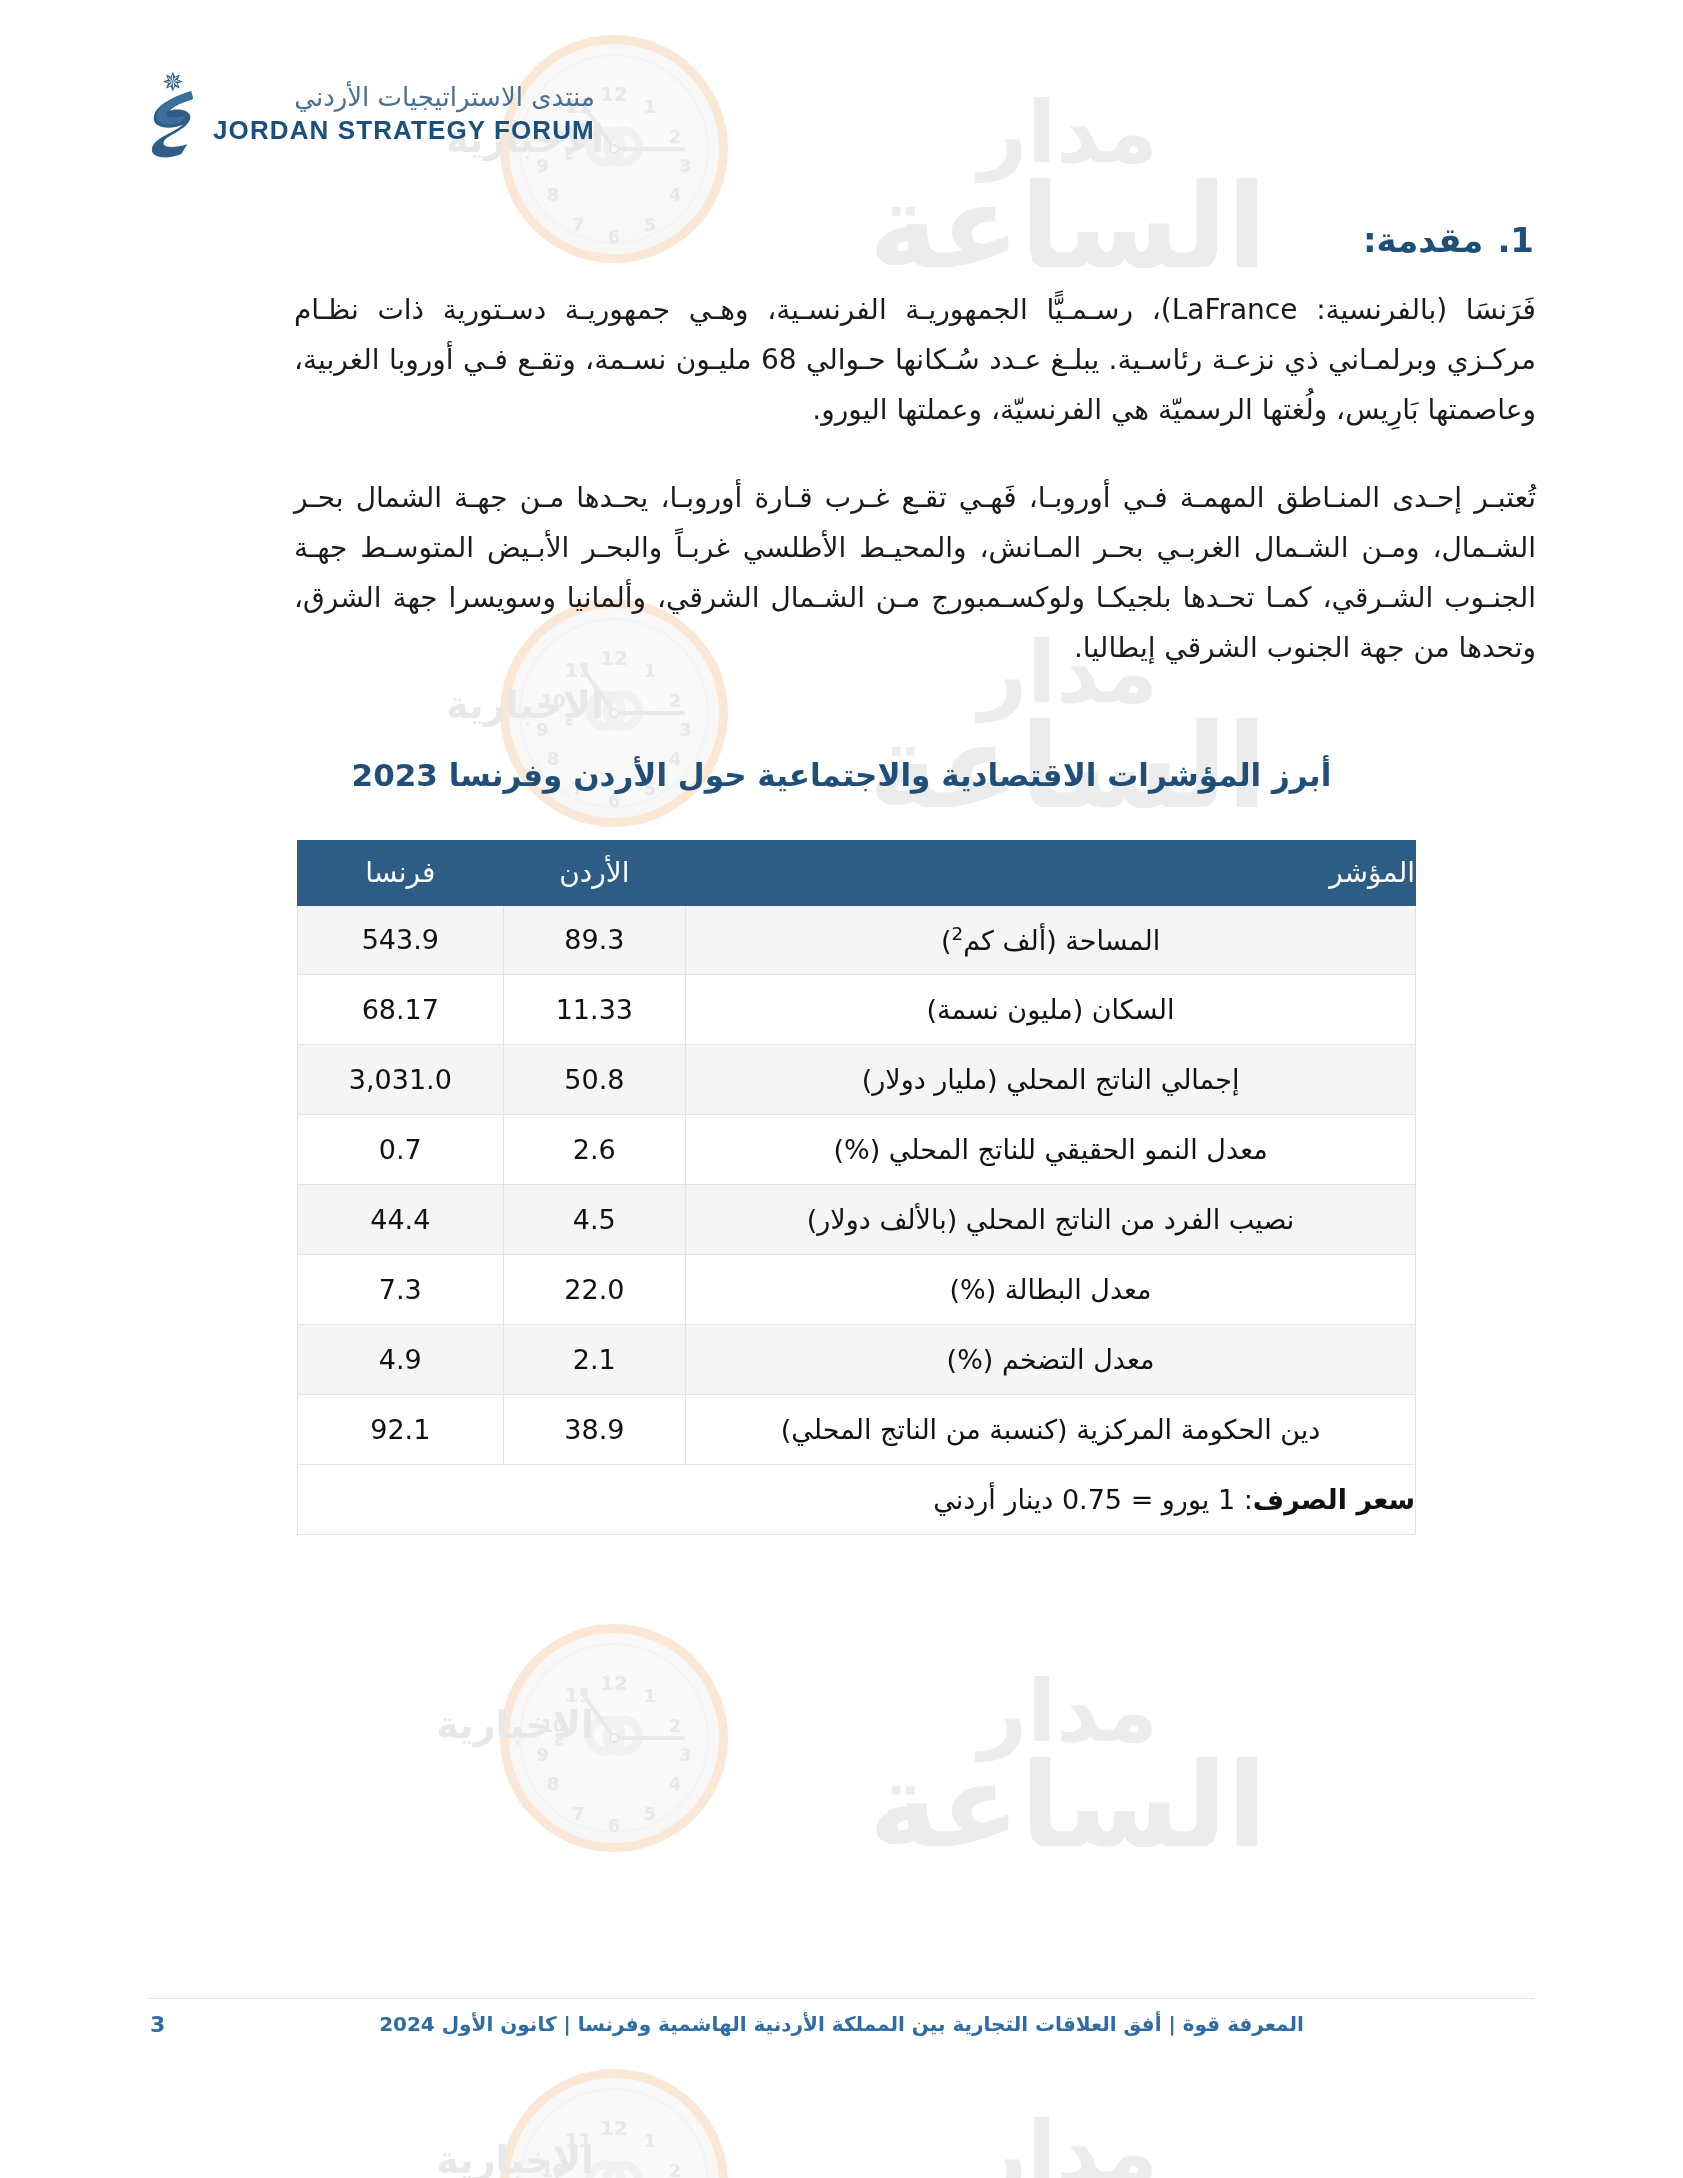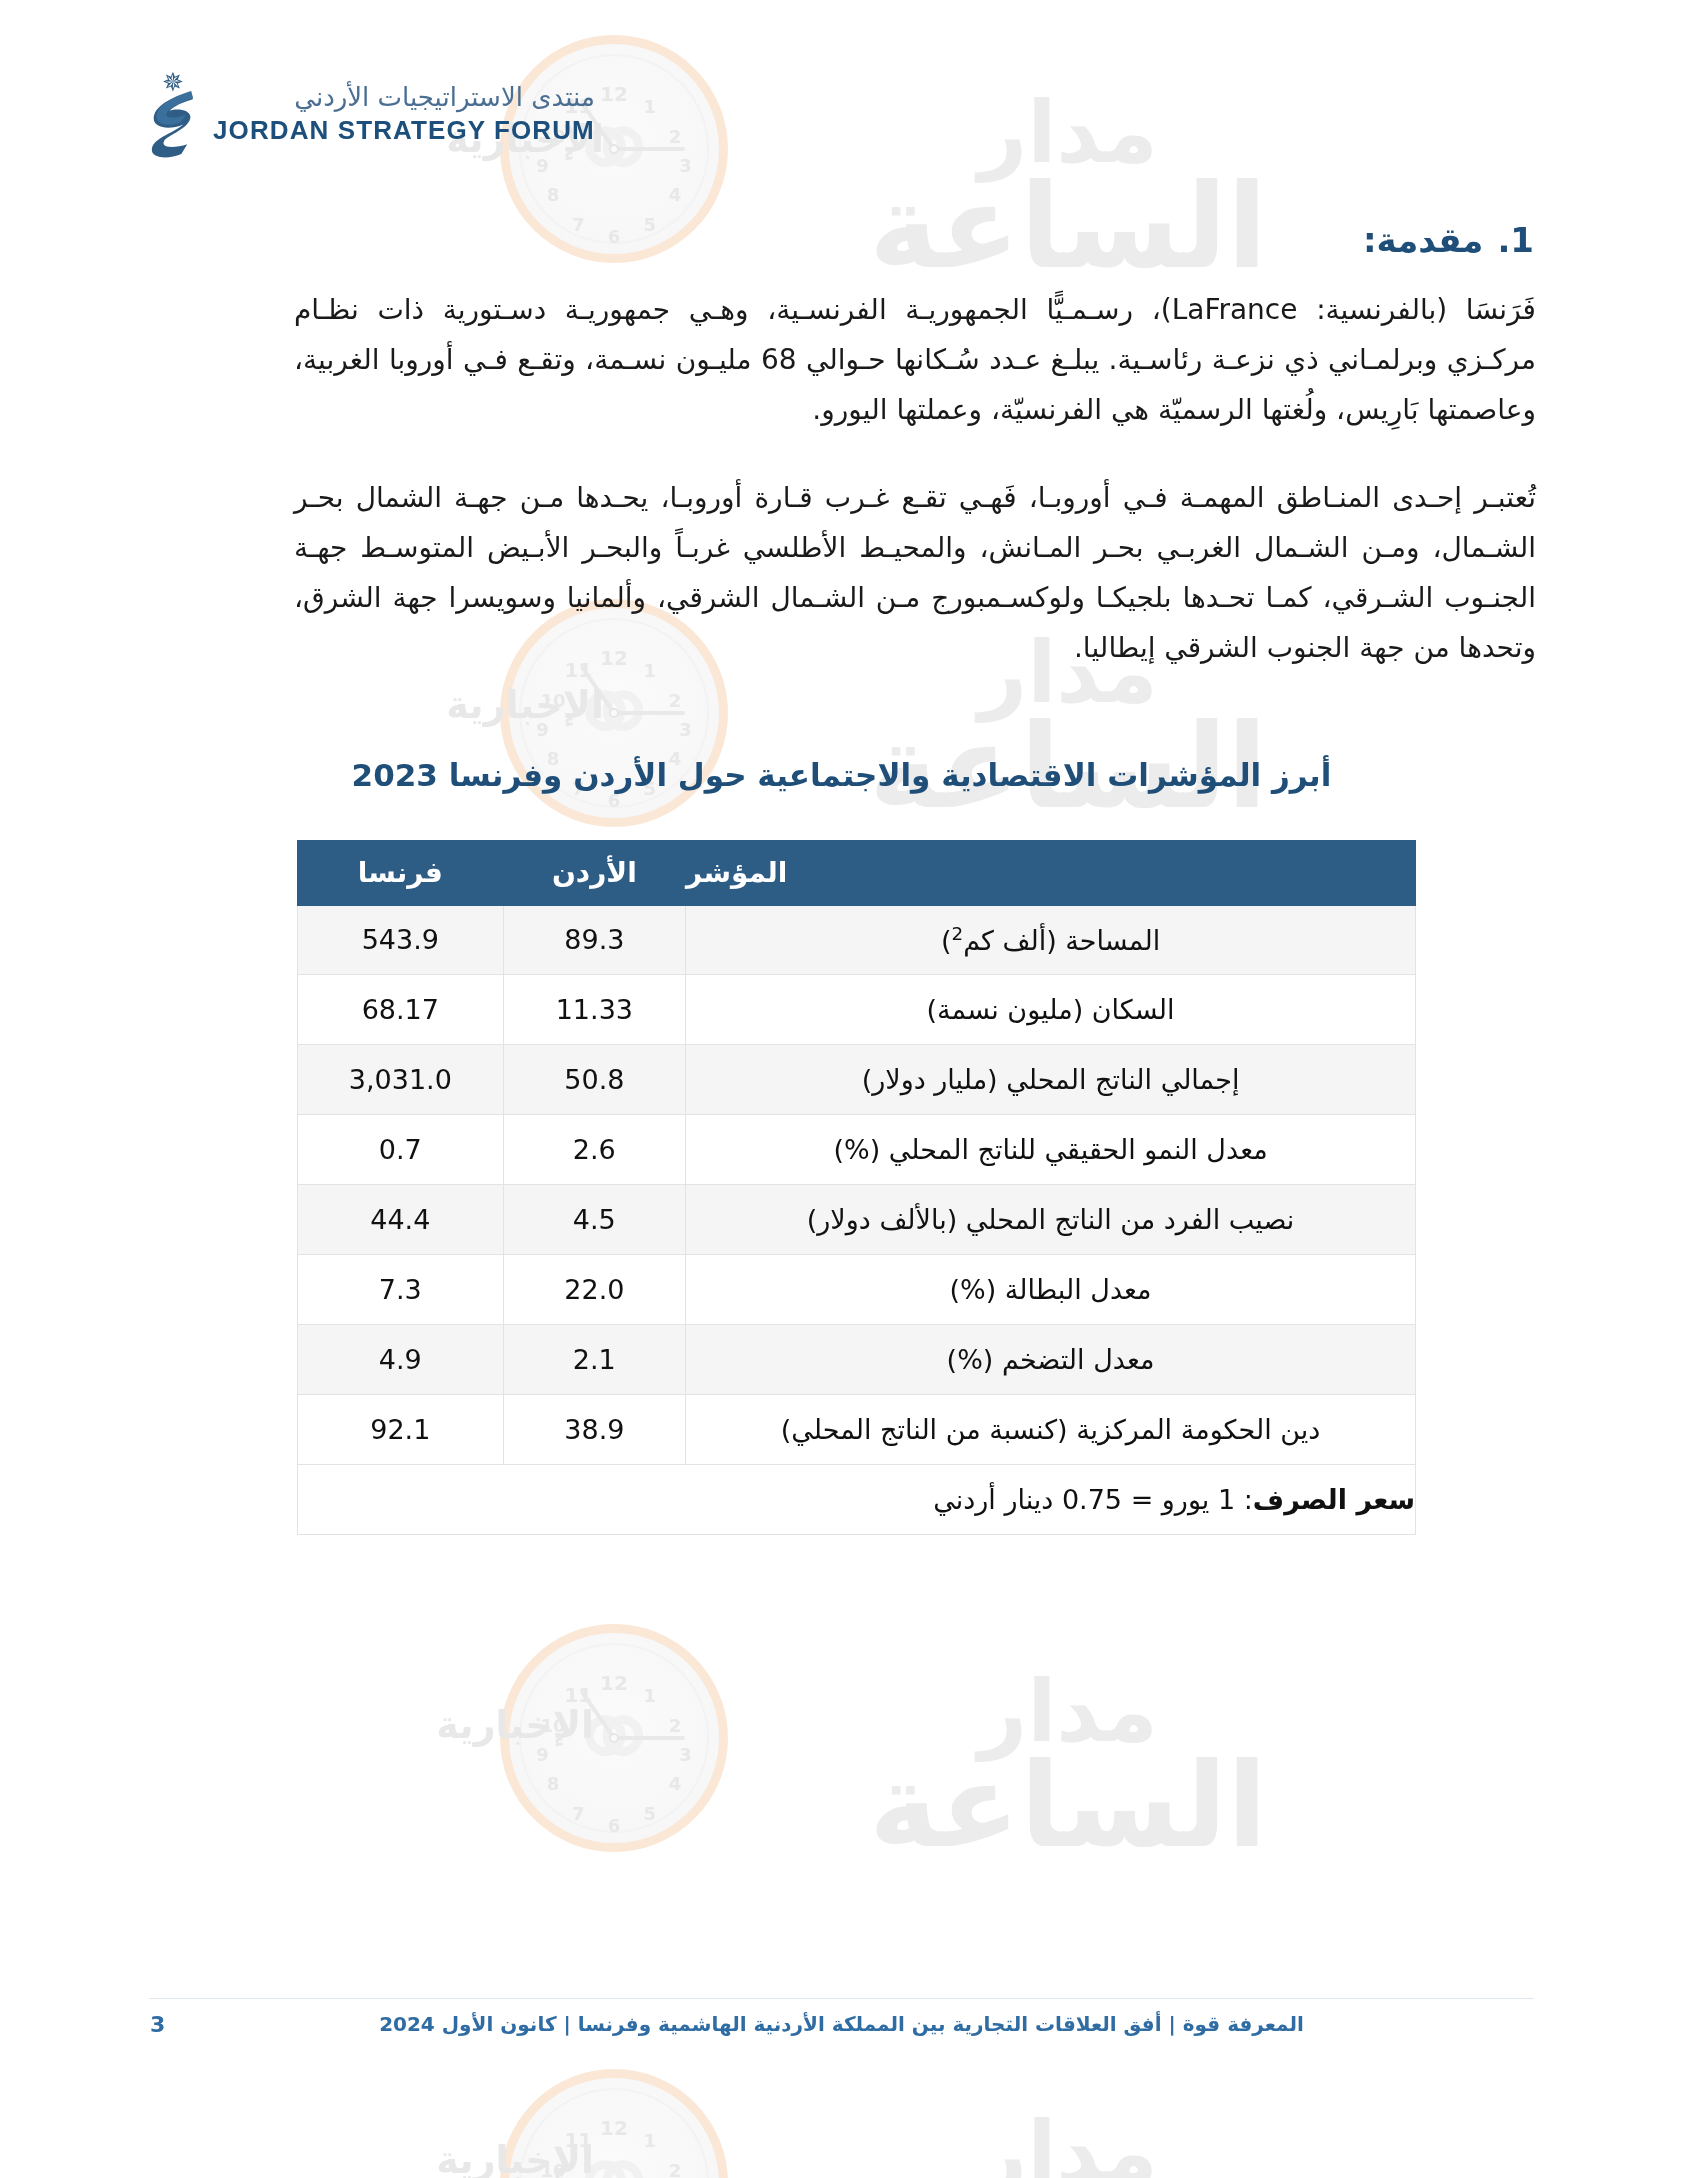--- a/index.html
+++ b/index.html
@@ -167,26 +167,26 @@
   #indicators-table td {
     border: 1px solid #e3e3e3;
     padding: 0;
     height: 70px;
     vertical-align: middle;
   }
   #indicators-table thead th {
     background: #2d5c85;
     color: #ffffff;
     font-size: 28px;
-    font-weight: 700;
+    font-weight: 400;
     border: 1px solid #2d5c85;
     border-bottom: 2px solid #2d5c85;
     height: 64px;
   }
-  #indicators-table thead th.ind { text-align: left; }
+  #indicators-table thead th.ind { text-align: right; }
   #indicators-table tbody td { font-size: 27px; color: #111; }
   #indicators-table tbody tr.alt td { background: #f5f5f5; }
   #indicators-table tbody tr:not(.alt) td { background: #ffffff; }
   td.c-ind  { text-align: center; width: 632px; }
   td.c-jor  { text-align: center; width: 158px; }
   td.c-fra  { text-align: center; width: 178px; }
   th.h-ind  { width: 632px; }
   th.h-jor  { width: 158px; }
   th.h-fra  { width: 178px; }
   tr.rate-row td {

